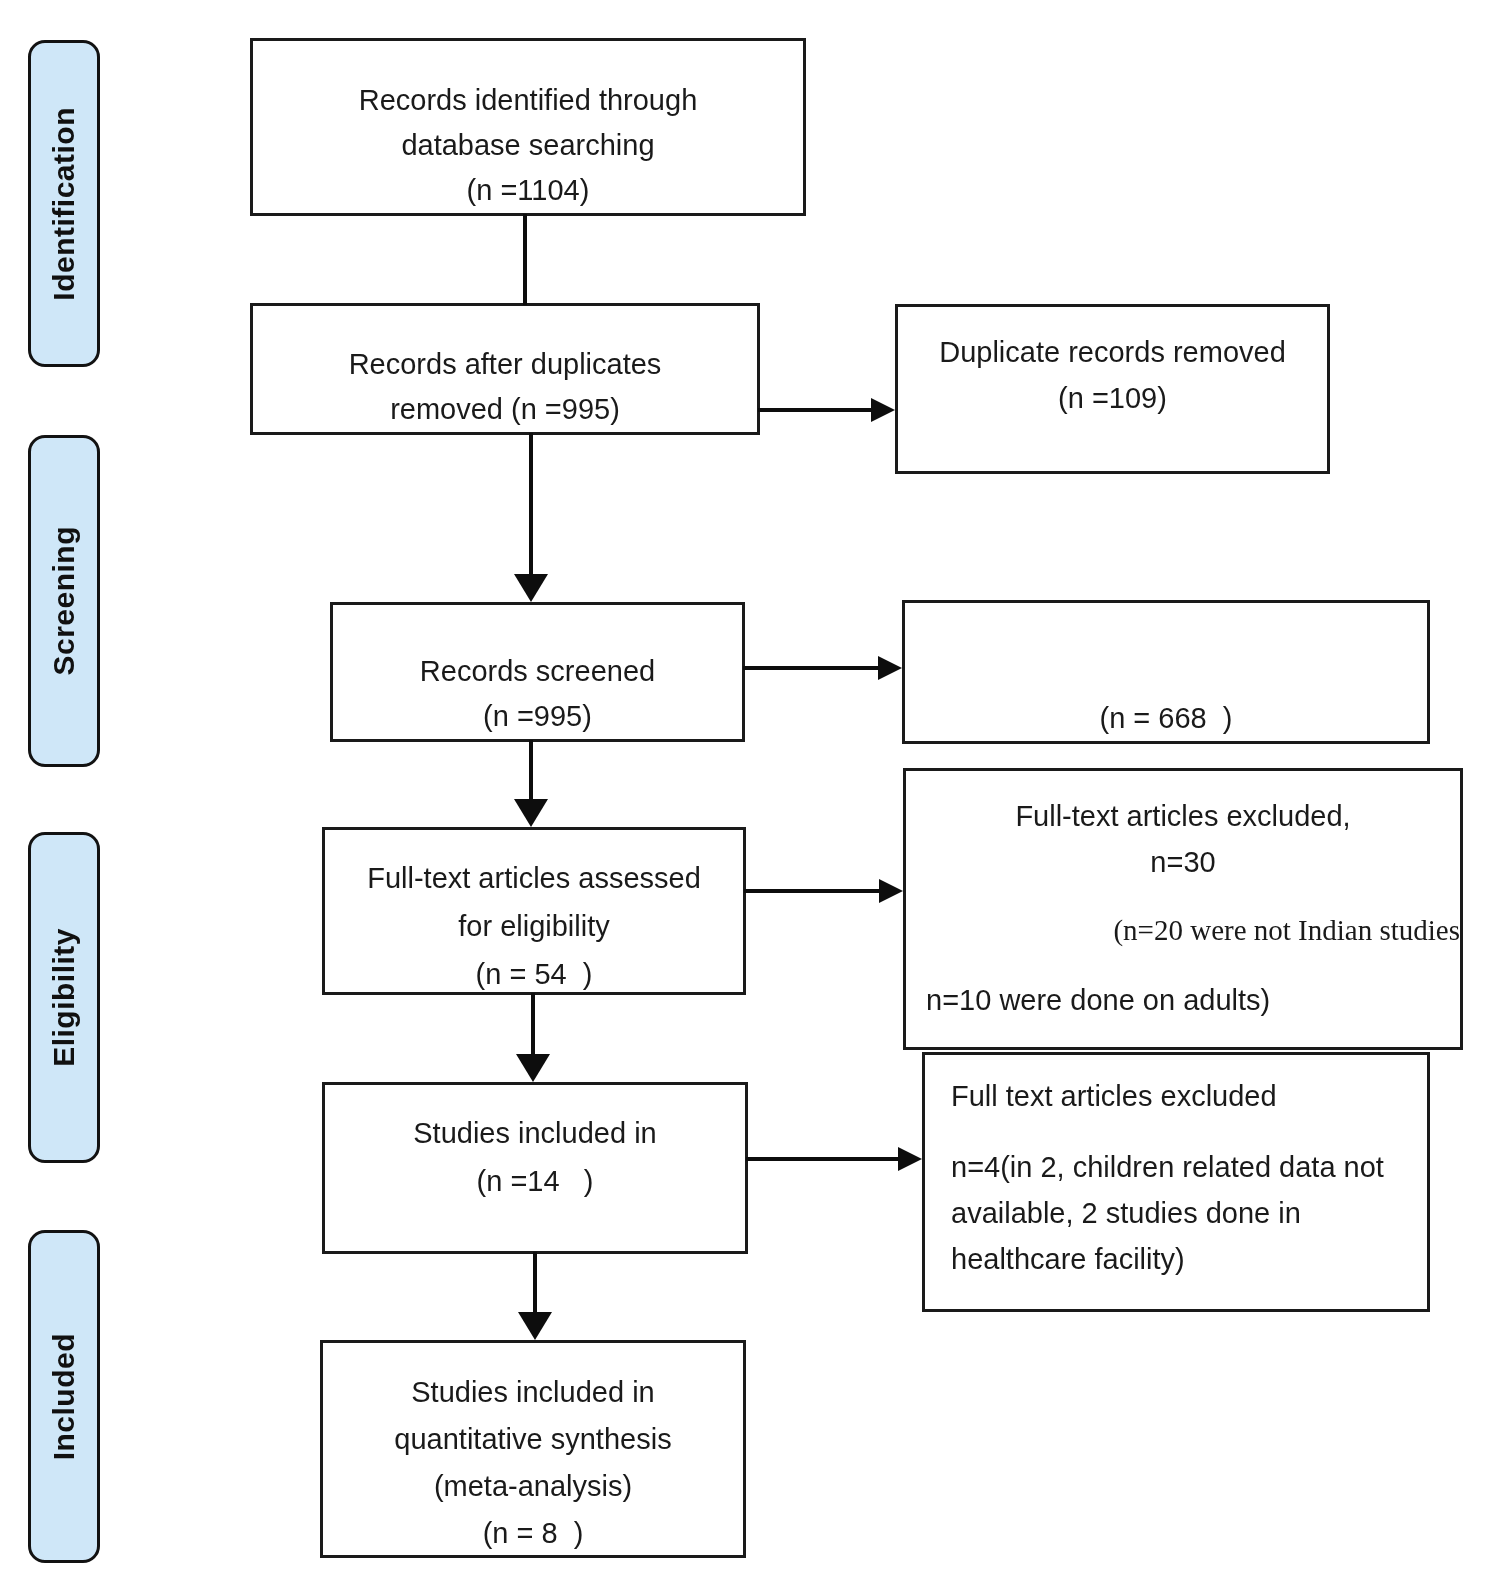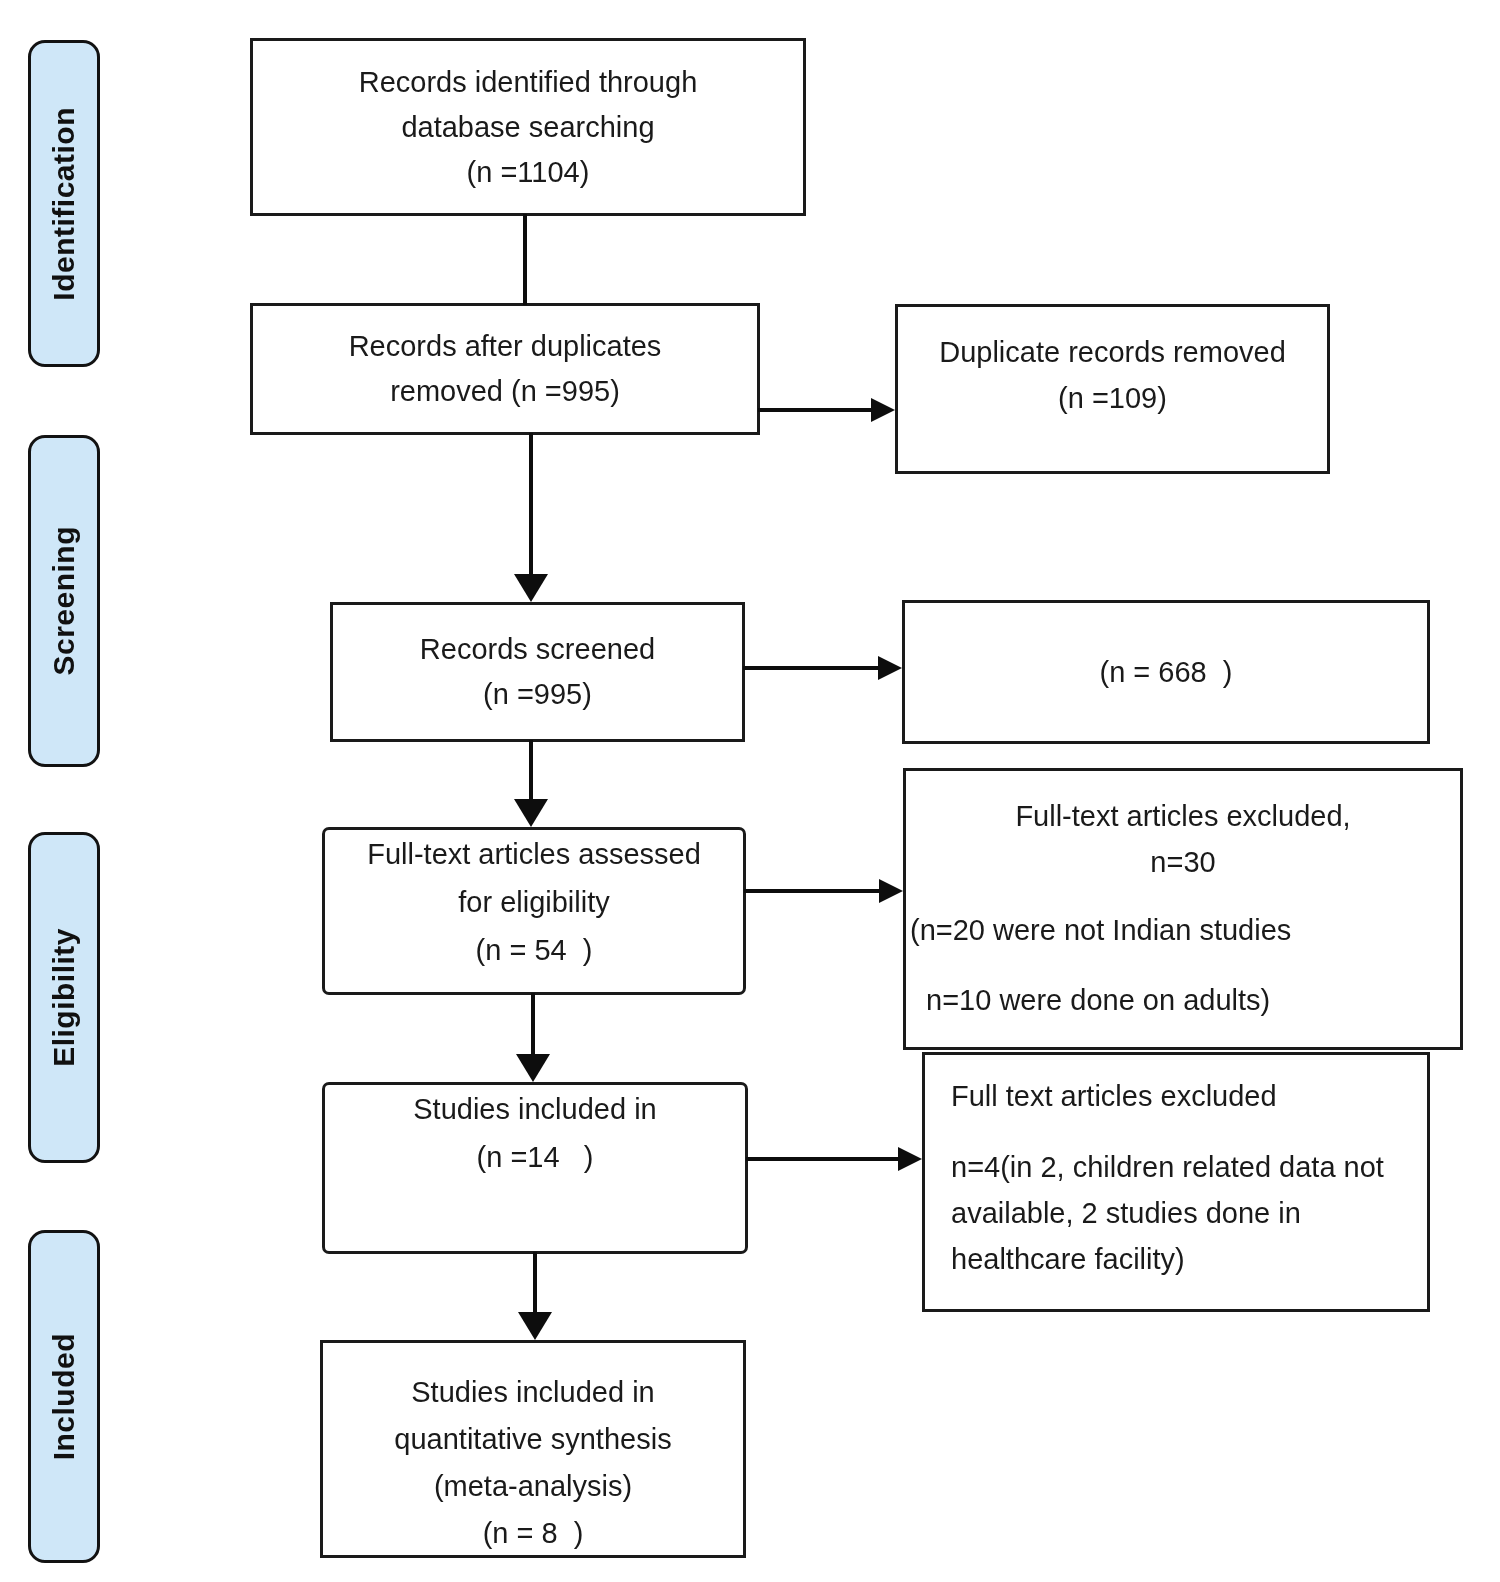--- a/index.html
+++ b/index.html
@@ -29,37 +29,37 @@
     white-space:pre;
     color:#111;
   }
   
   .fbox{
     position:absolute;
     background:#ffffff;
     border:3px solid var(--border,#1a1a1a);
     box-sizing:border-box;
     display:flex;flex-direction:column;
-    align-items:center;justify-content:center;
+    align-items:center;justify-content:flex-end;
     overflow:hidden;
   }
   .fbox .line{
     font-size:29px;
     line-height:45px;
     white-space:pre;
     text-align:center;
   }
   .fbox.clip .line{line-height:48px;}
-  .fbox.clip{justify-content:flex-start;border-radius:7px;}
+  .fbox.clip{justify-content:flex-start;padding-top:24px;}
   
   .fbox.r-top{justify-content:flex-start;padding-top:22px;}
   .fbox.r-top .line{line-height:46px;}
   .fbox.mixed{justify-content:flex-start;padding-top:22px;align-items:stretch;}
   .fbox.mixed .line{line-height:46px;}
-  .fbox.mixed .left1{text-align:left;padding-left:4px;margin-top:22px;}
+  .fbox.mixed .left1{text-align:right;padding-left:4px;margin-top:22px;font-family:Liberation Serif, serif;}
   .fbox.mixed .left2{text-align:left;padding-left:20px;margin-top:24px;}
   .fbox.leftblock{
     justify-content:flex-start;align-items:stretch;
     padding:18px 14px 0 26px;
   }
   .fbox.leftblock .line{text-align:left;line-height:46px;}
   .fbox.leftblock .para{
     font-size:29px;line-height:46px;text-align:left;
     margin-top:25px;white-space:normal;
   }

